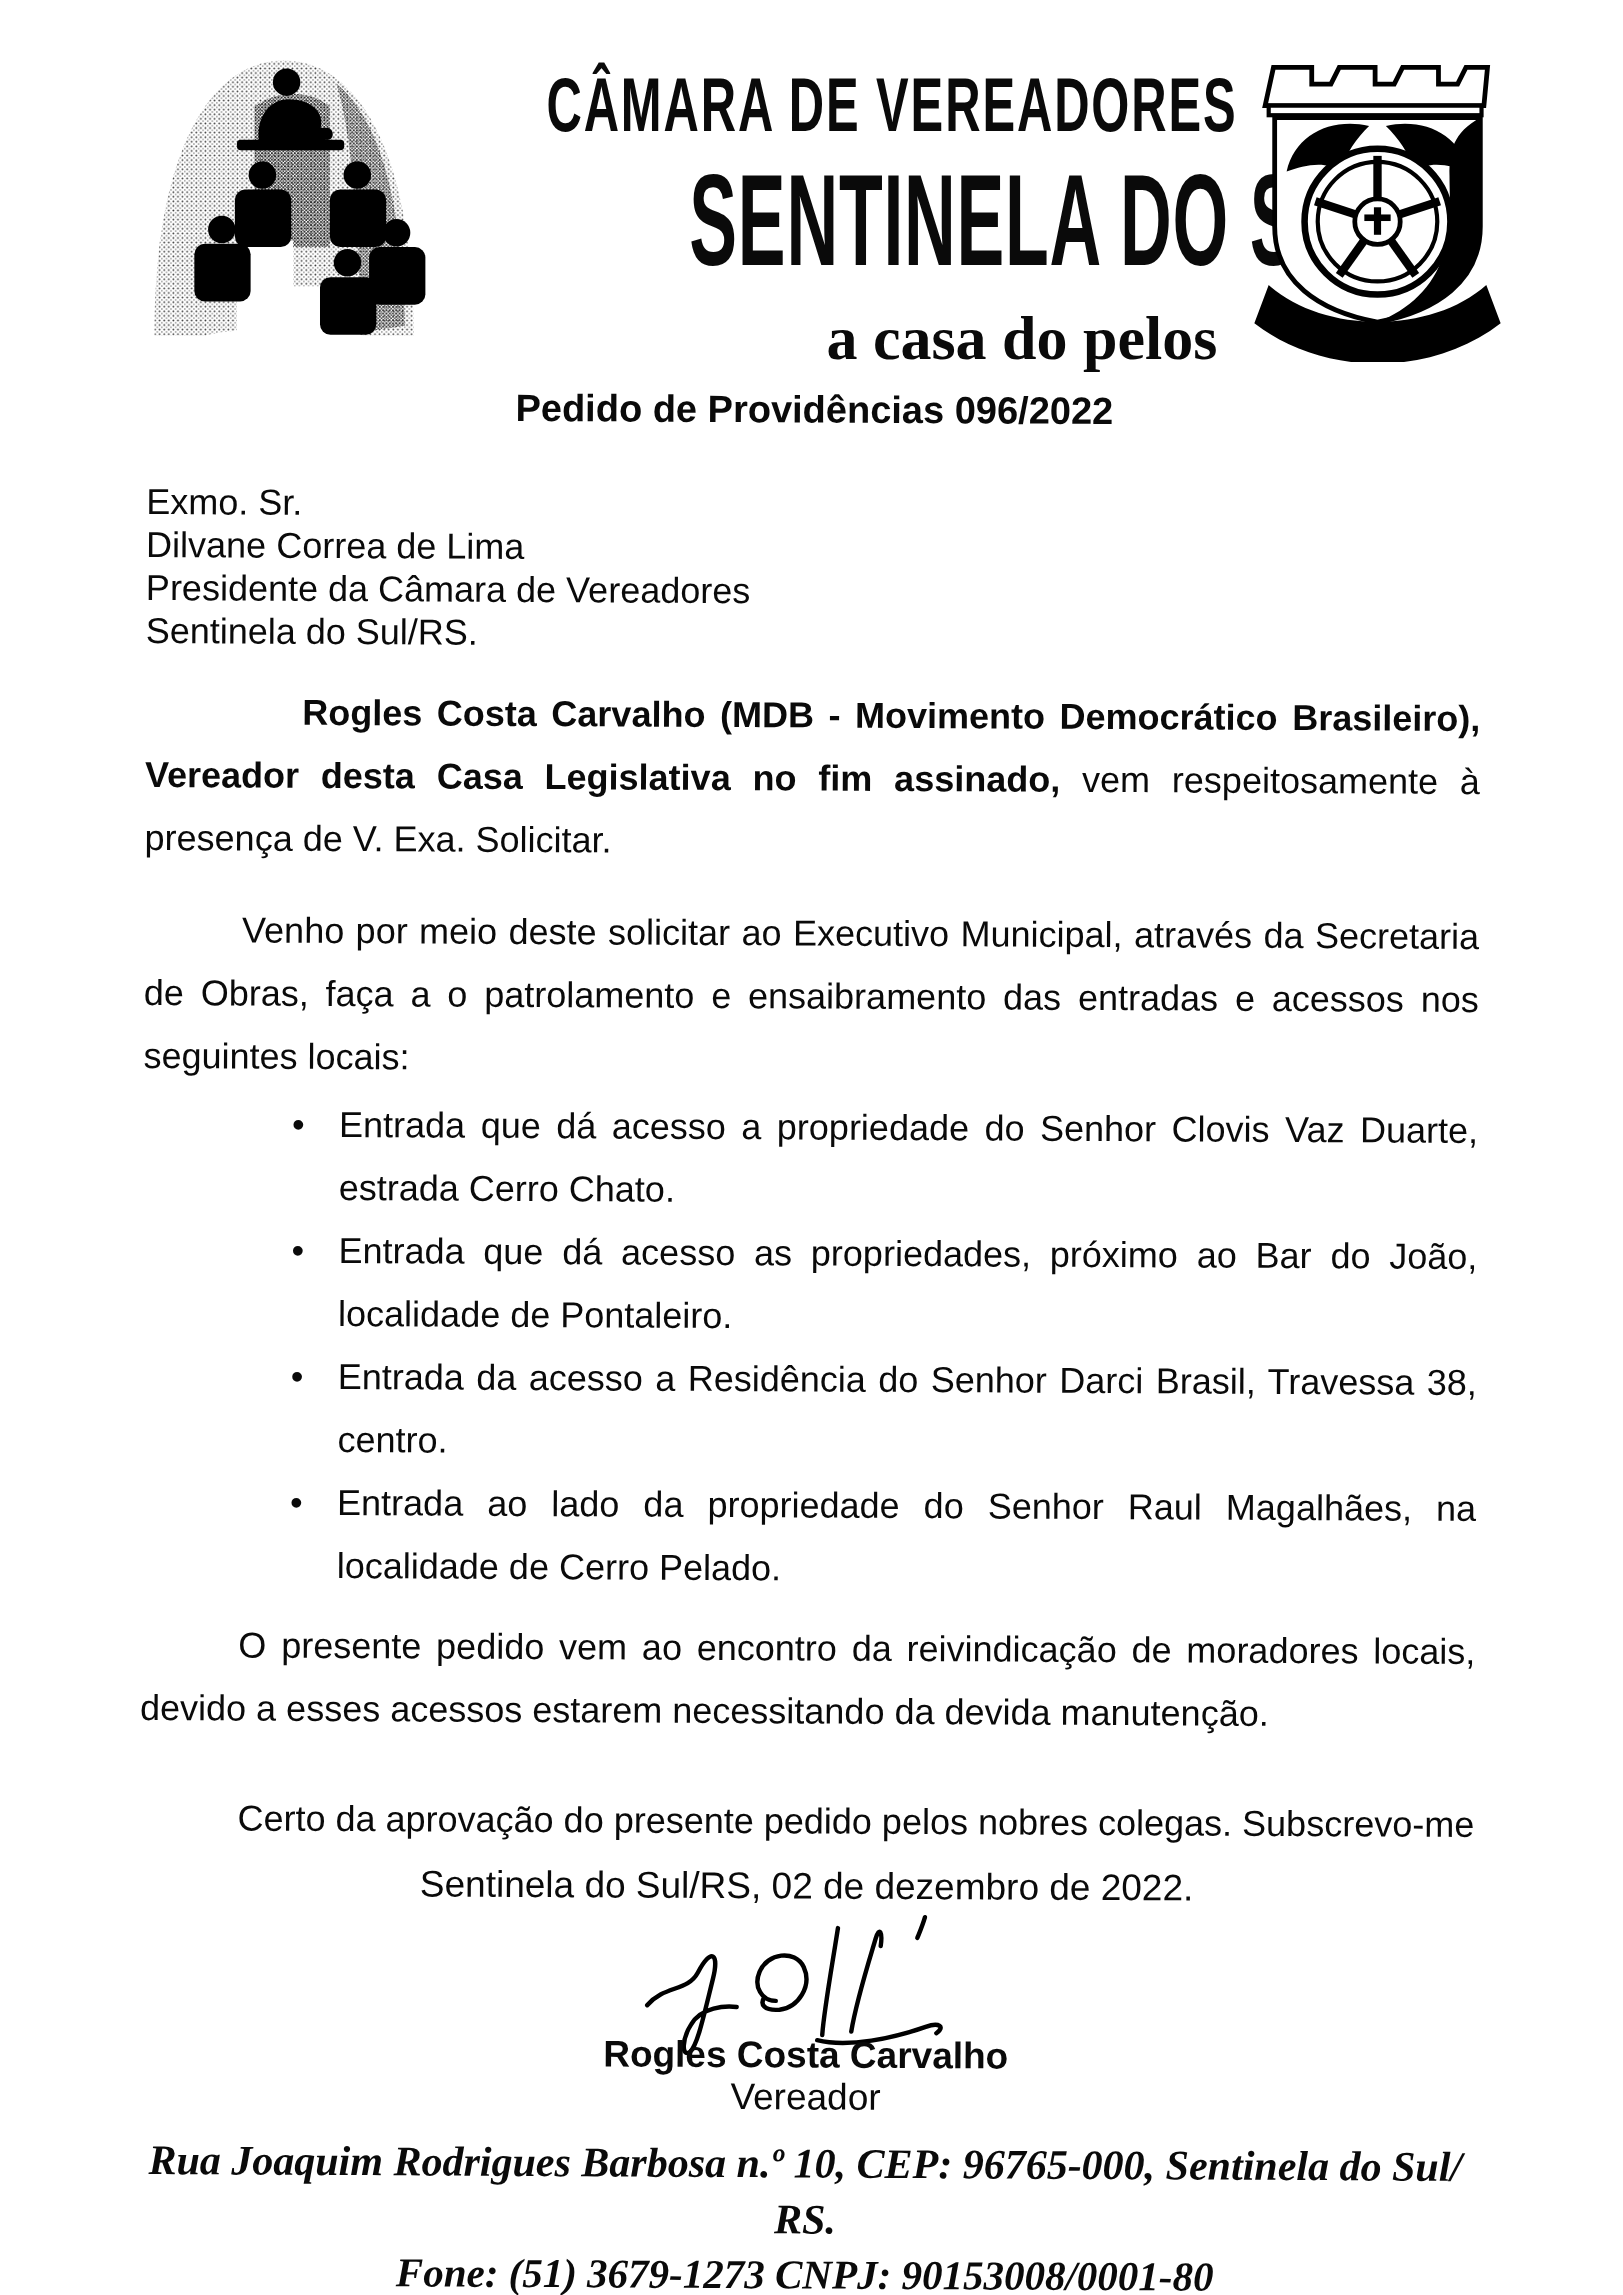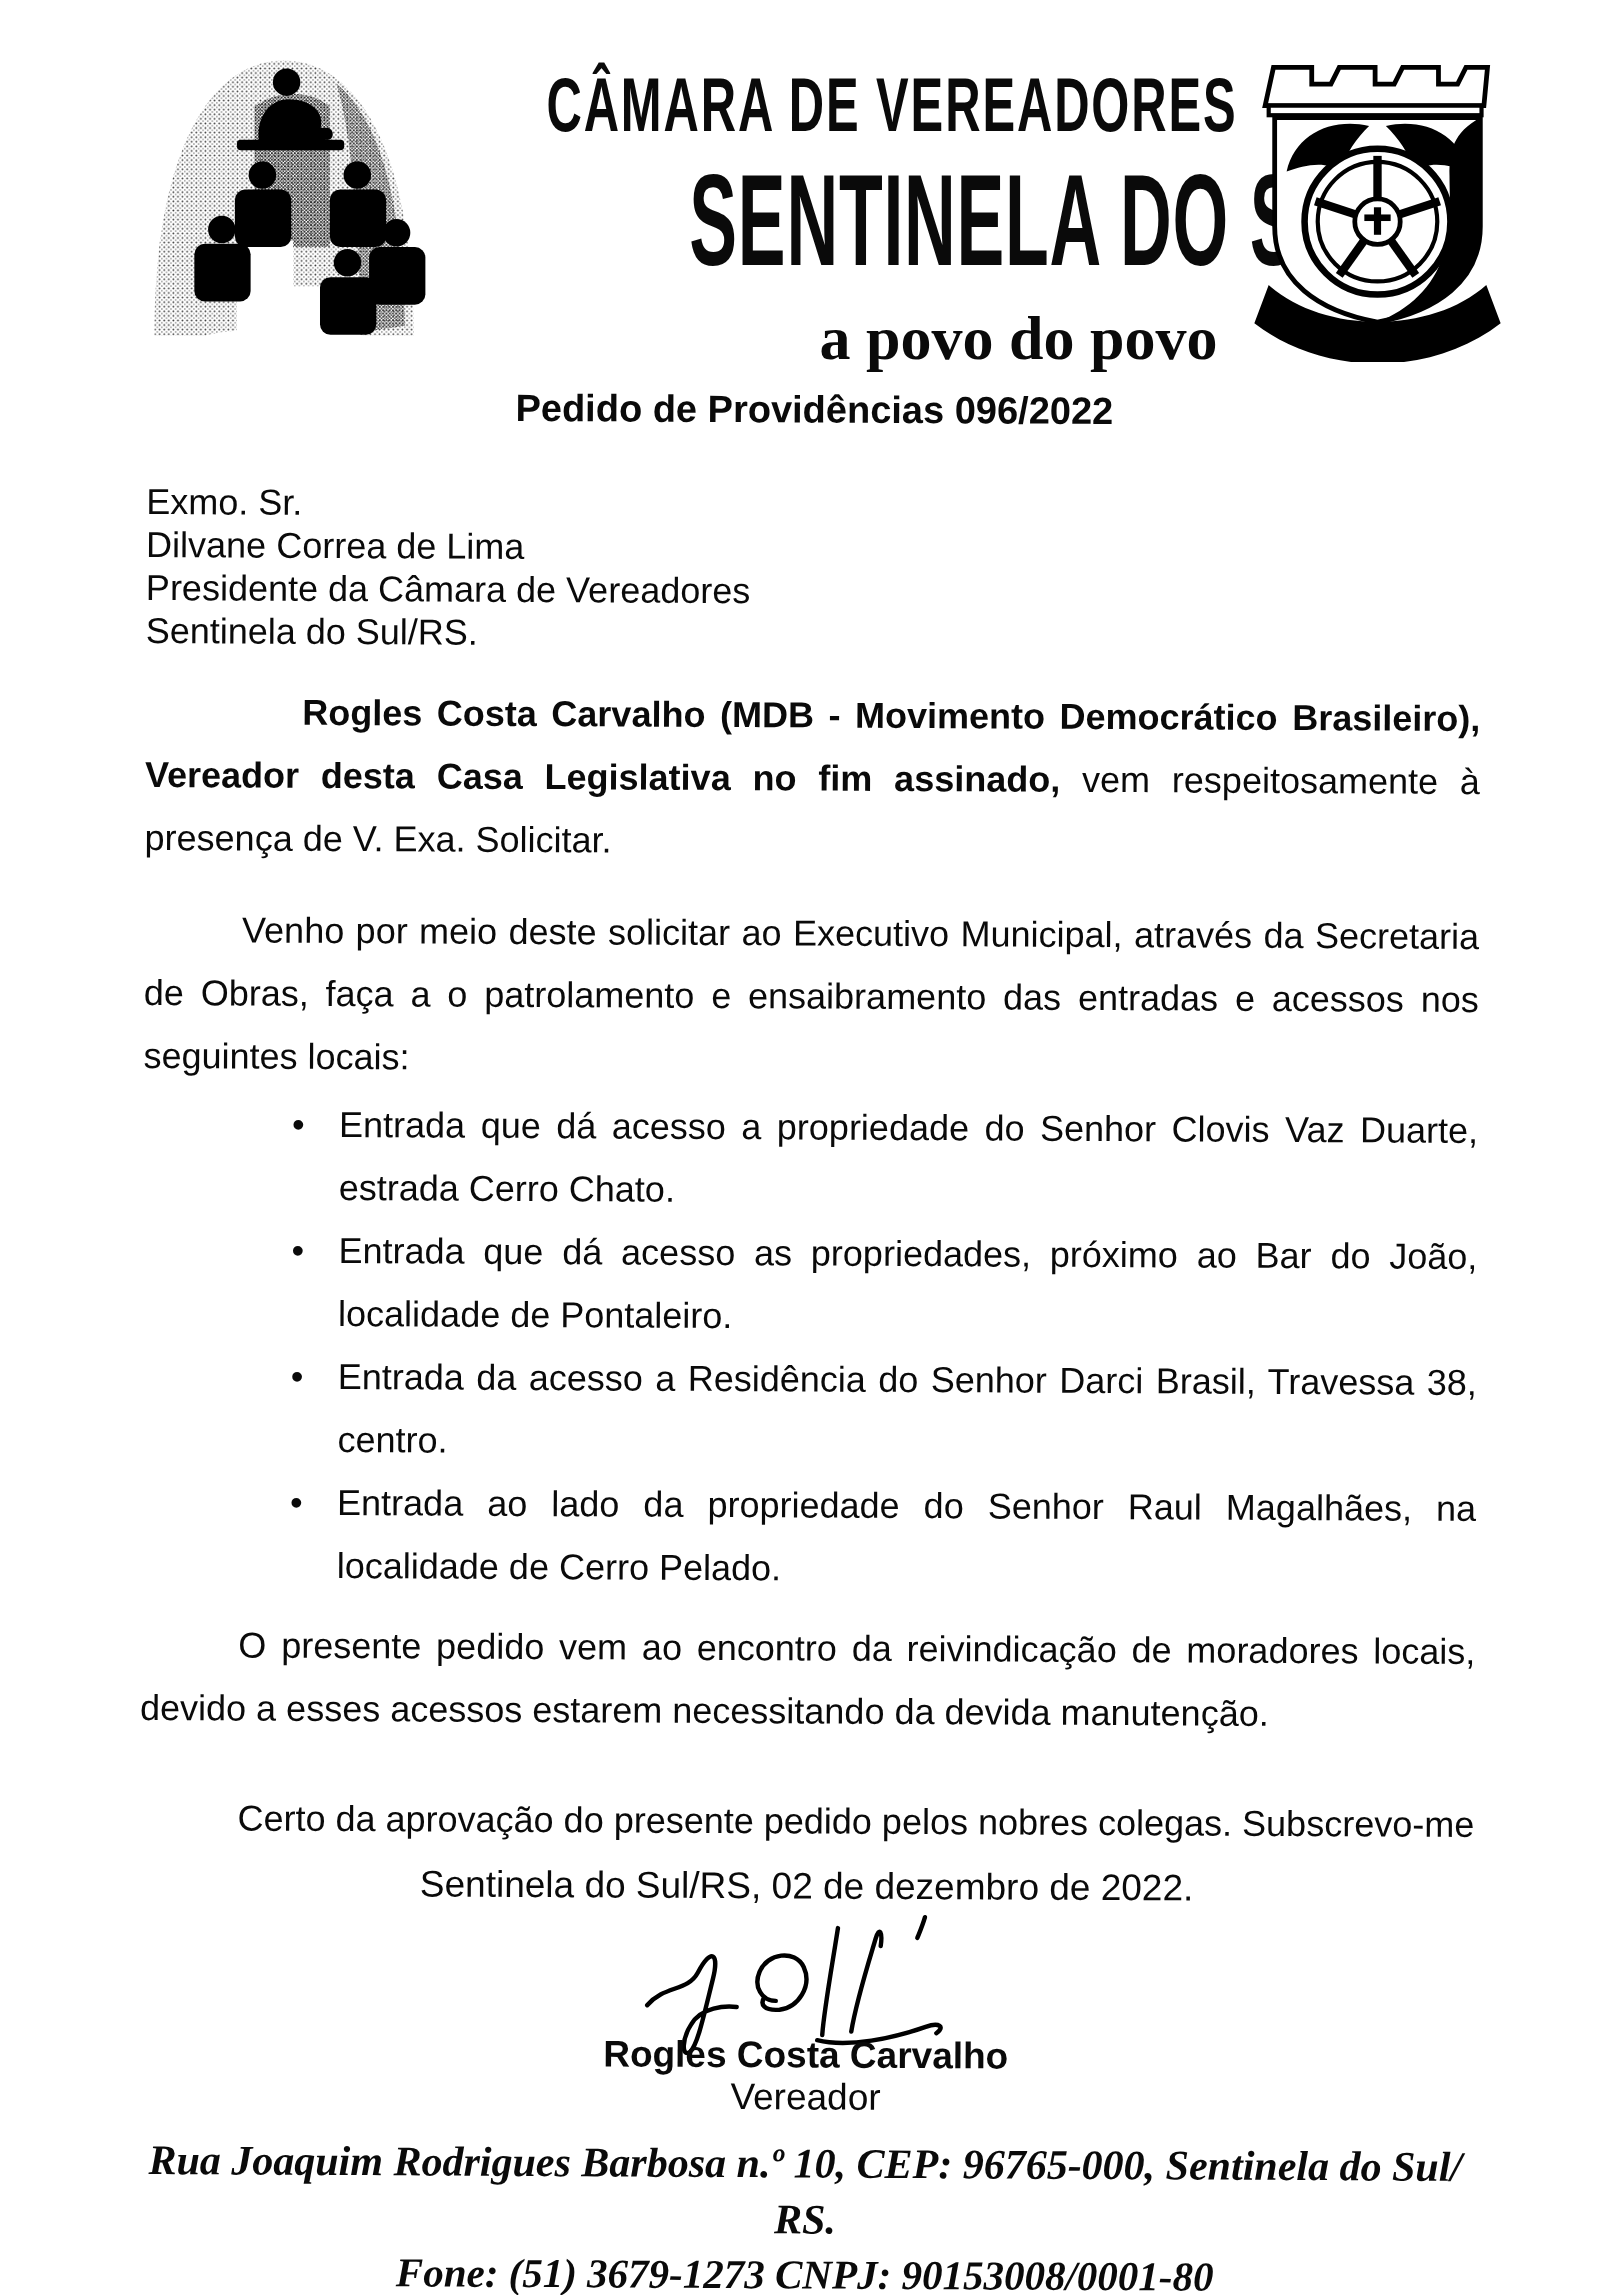--- a/index.html
+++ b/index.html
@@ -114,21 +114,21 @@
         <circle cx="317" cy="334" r="21"></circle>
         <rect x="275" y="356" width="86" height="88" rx="16"></rect>
         <circle cx="392" cy="288" r="21"></circle>
         <rect x="350" y="310" width="86" height="88" rx="16"></rect>
       </g>
     </svg>
 
     <div class="hdr-text">
       <span class="org-line1">CÂMARA DE VEREADORES</span>
       <span class="org-line2"><span>SENTINELA DO SUL</span></span>
-      <span class="tagline">a povo do povo</span>
+      <span class="tagline">a casa do pelos</span>
     </div>
 
     <svg class="coat" viewBox="0 0 460 520" aria-hidden="true">
 
       <path d="M42,98 L56,34 L120,34 L120,62 L152,62 L166,34 L226,34 L226,62 L258,62 L272,34 L332,34 L332,62 L364,62 L378,34 L414,34 L408,98 Z" fill="#fff" stroke="#000" stroke-width="8"></path>
       <rect x="48" y="98" width="356" height="16" fill="#fff" stroke="#000" stroke-width="7"></rect>
 
       <path d="M58,118 L402,118 L402,300 C402,392 328,442 230,460 C132,442 58,392 58,300 Z" fill="#fff" stroke="#000" stroke-width="8"></path>
 
       <path d="M402,118 L402,300 C402,392 328,442 230,460 C300,432 348,378 351,282 C353,198 336,156 402,118 Z" fill="#000"></path>

